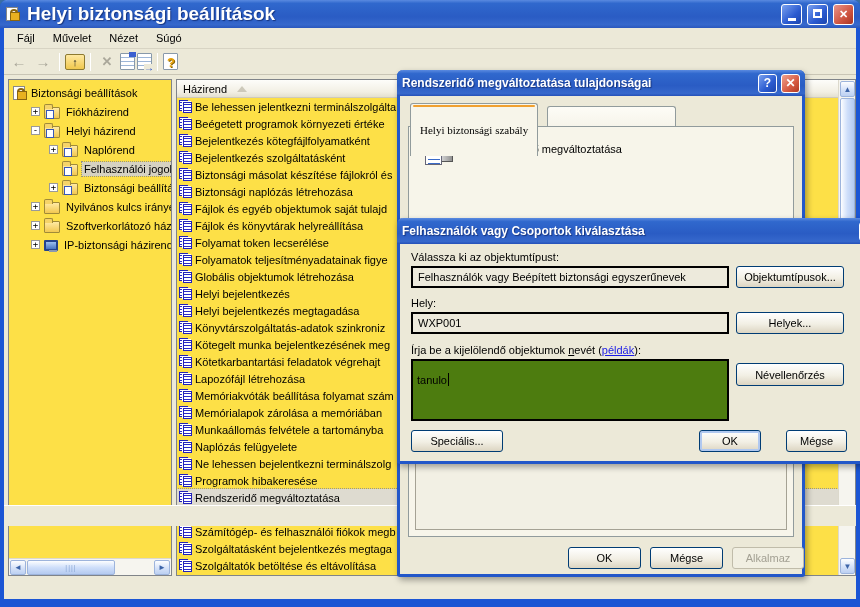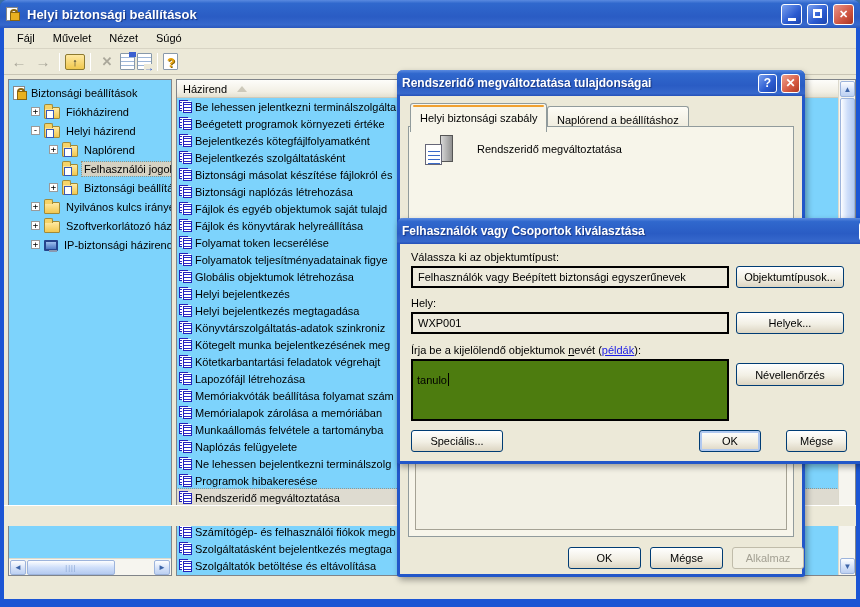--- a/index.html
+++ b/index.html
@@ -6,21 +6,21 @@
   html,body { width:860px; height:607px; overflow:hidden; }
   body { font-family:"Liberation Sans", sans-serif; font-size:11px; color:#000; position:relative; background:#3a6ea5; }
 
   
   .window { position:absolute; left:0; top:0; width:860px; height:607px;
     background:#ece9d8; border:4px solid #1b55d4; border-top:none; border-bottom:8px solid #1b55d4;
     border-radius:7px 7px 0 0; }
   .titlebar { position:absolute; left:-4px; top:0; width:860px; height:28px;
     background:linear-gradient(180deg,#5a8ae0 0%, #3068cd 12%, #2a5cc4 60%, #3668cc 88%, #2a57bd 100%);
     border-radius:7px 7px 0 0; display:flex; align-items:center; padding:0 6px; gap:5px; }
-  .titlebar .title { flex:1; color:#fff; font-weight:bold; font-size:13px; text-shadow:1px 1px 1px #16347e;
+  .titlebar .title { flex:1; color:#fff; font-weight:bold; font-size:19px; text-shadow:1px 1px 1px #16347e;
     white-space:nowrap; overflow:hidden; }
   .capbtn { width:21px; height:21px; border:1px solid #fff; border-radius:3px; color:#fff;
     font-size:11px; line-height:19px; text-align:center; font-weight:bold;
     background:linear-gradient(135deg,#7aa1ef,#2a5ad0 60%,#1d46ae); }
   .capbtn.close { background:linear-gradient(135deg,#e9948a,#ce5440 60%,#a93422); }
   .capbtn .minbar { display:block; width:8px; height:3px; background:#fff; margin:13px auto 0; }
   .capbtn .maxbox { display:block; width:9px; height:9px; border:2px solid #fff; border-top-width:3px; margin:4px auto 0; }
 
   .menubar { position:absolute; left:0; top:28px; width:852px; height:21px; background:#ece9d8;
     border-bottom:1px solid #d8d4c4; display:flex; align-items:center; padding-left:4px; }
@@ -38,21 +38,21 @@
      repeating-linear-gradient(0deg,#fff 0 3px,#9db6d8 3px 4px); width:15px; height:17px; border-radius:1px; }
   .tb-properties::after { content:""; position:absolute; right:-2px; top:-2px; width:7px; height:5px; background:#3a5fd0; }
   .tb-export-list::after { content:"\2192"; position:absolute; right:-3px; bottom:-3px; color:#1c48c8; font-weight:bold; font-size:10px; background:#ece9d8; line-height:8px; }
   .tb-help { background:#fff; }
   .tb-help::after { content:"?"; position:absolute; left:3px; top:1px; color:#e8a000; font-weight:bold; font-size:13px; text-shadow:1px 1px 0 #8d6700; }
 
   .statusbar { position:absolute; left:0; top:505px; width:852px; height:21px; background:#ece9d8; border-top:1px solid #fff; }
   .statusbar .notch { position:absolute; top:3px; bottom:3px; width:2px; border-left:1px solid #bdb9a6; border-right:1px solid #fff; }
 
   
-  .panel { position:absolute; top:79px; height:497px; background:#7dd3fc; border:1px solid #808489; }
+  .panel { position:absolute; top:79px; height:497px; background:#fde047; border:1px solid #808489; }
   .tree-panel { left:4px; width:164px; }
   .list-panel { left:172px; width:680px; }
 
   .tree-body { position:absolute; inset:1px 0 18px 0; overflow:hidden; padding-top:2px; }
   .tree-row { height:19px; display:flex; align-items:center; white-space:nowrap; }
   .expander { width:9px; height:9px; border:1px solid #9a9a9a; background:#fff; font-size:9px; line-height:7px;
     text-align:center; margin-right:4px; flex:0 0 auto; font-family:"DejaVu Sans Mono",monospace; }
   .exp-spacer { width:13px; flex:0 0 auto; }
   .tree-icon { flex:0 0 auto; margin-right:4px; position:relative; }
   .icon-folder,.icon-gpo-folder { width:16px; height:12px; background:linear-gradient(#ffeaa4,#f2c850); border:1px solid #a08a38; border-radius:1px; margin-top:2px; }
@@ -111,22 +111,22 @@
   .xp-btn.default { box-shadow:inset 0 0 0 2px #b0c8f0; }
   .xp-btn.disabled { color:#a3a093; border-color:#c0bcaa; background:#f1efe2; }
 
   .fld { position:absolute; height:22px; border:2px solid #000000; background:#edeadc; padding:3px 5px;
     white-space:nowrap; overflow:hidden; }
   .lbl { position:absolute; white-space:nowrap; }
   .link { color:#1a1ae8; text-decoration:underline; }
   .caret { display:inline-block; width:1px; height:13px; background:#000; vertical-align:-2px; margin-left:1px; }
 
   
-  .tab { position:absolute; border:1px solid #919b9c; border-bottom:none; border-radius:3px 3px 0 0; padding:4px 9px;
-    background:linear-gradient(#fdfcf6,#ece8d8); line-height:20px; }
+  .tab { position:absolute; border:1px solid #919b9c; border-bottom:none; border-radius:3px 3px 0 0; padding:16px 9px;
+    background:linear-gradient(#fdfcf6,#ece8d8); line-height:20px;font-family:Liberation Serif, serif; }
   .tab.active { background:#f7f5ea; z-index:3; }
   .tab.active::before { content:""; position:absolute; top:1px; left:2px; right:2px; height:2px; background:#f0a030; border-radius:2px; }
   .tabpage { position:absolute; left:8px; right:8px; top:56px; bottom:37px; border:1px solid #919b9c; background:#f7f5ea; z-index:2; }
   .pol-icon { position:absolute; left:16px; top:8px; width:30px; height:30px; }
   .pol-icon .tower { position:absolute; right:2px; top:0; width:13px; height:27px; background:linear-gradient(90deg,#d8d8d8,#909090); border:1px solid #555; }
   .pol-icon .page { position:absolute; left:0; bottom:0; width:17px; height:21px; background:#fff; border:1px solid #667;
     background-image:repeating-linear-gradient(0deg,transparent 0 3px,#3a6ac8 3px 4px); background-size:12px 100%; background-repeat:no-repeat; background-position:2px 3px; }
   .listbox { position:absolute; left:6px; right:6px; top:110px; bottom:6px; background:#f2f0e4; border:1px solid #a5a294; }
 
   .grip { position:absolute; right:2px; bottom:2px; width:12px; height:12px;

